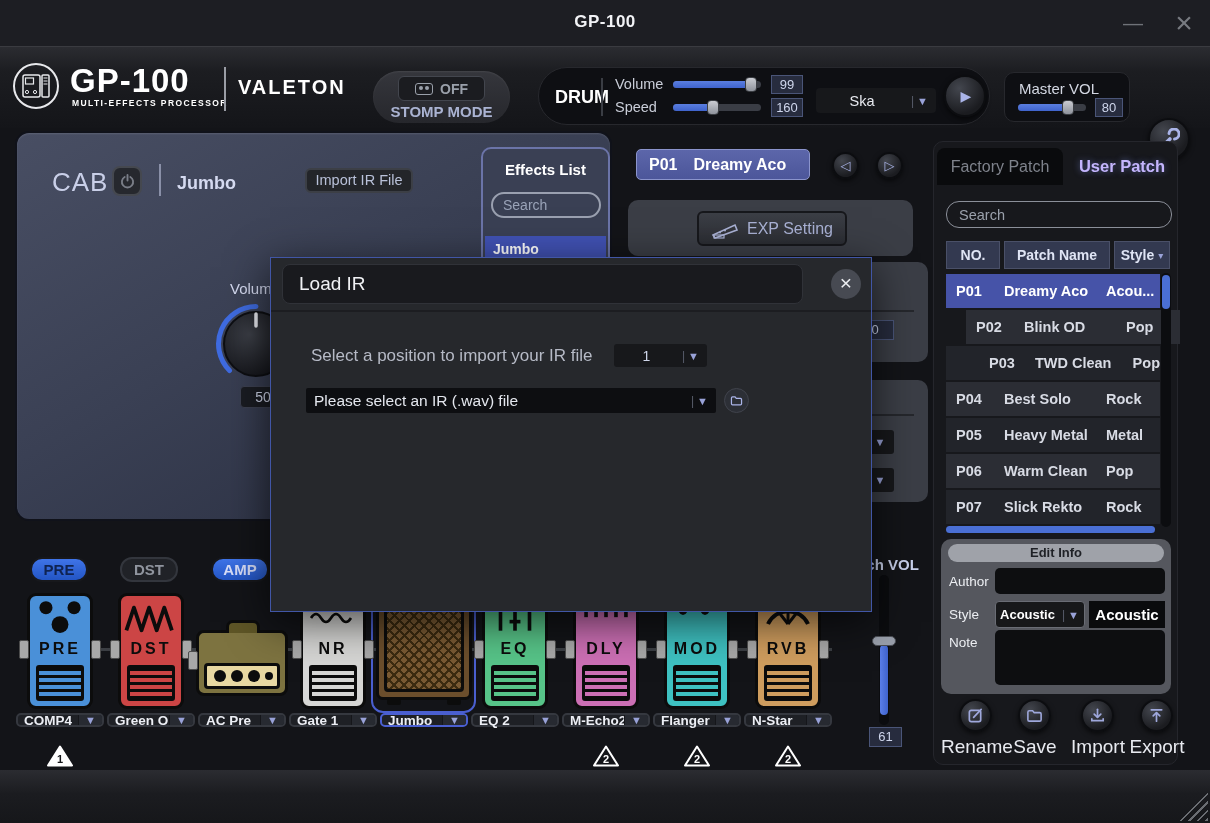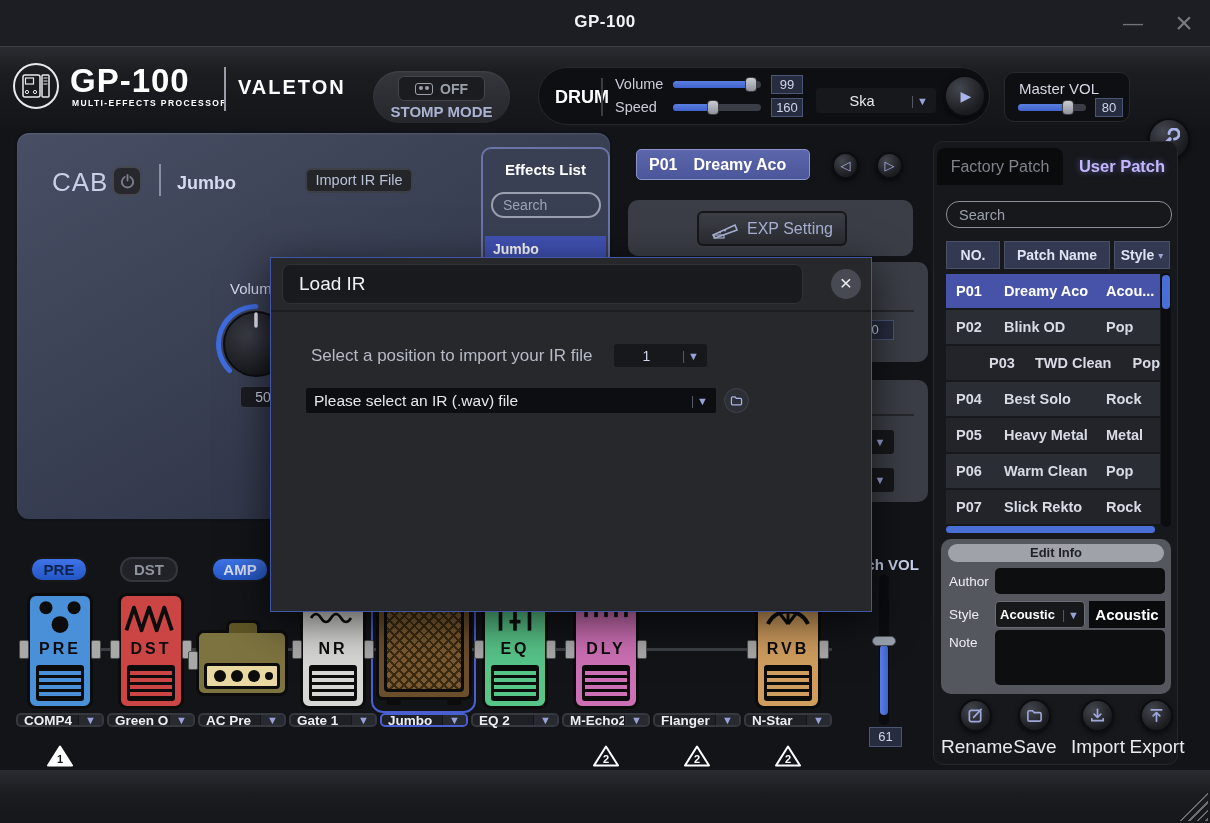--- a/index.html
+++ b/index.html
@@ -388,21 +388,21 @@
     <div class="th" style="left:180px; width:56px;">
       <span>Style</span>
       <span class="mini-caret">▾</span>
     </div>
 
     <div class="prow selected" style="top:132px;">
       <span class="c-no">P01</span>
         <span class="c-name">Dreamy Aco</span>
         <span class="c-style">Acou...</span>
     </div>
-    <div class="prow odd" style="top:168px;">
+    <div class="prow odd" style="top:168px;margin-left:20px;">
       <span class="c-no">P02</span>
         <span class="c-name">Blink OD</span>
         <span class="c-style">Pop</span>
     </div>
     <div class="prow even" style="top:204px;padding-left:33px;">
       <span class="c-no">P03</span>
         <span class="c-name">TWD Clean</span>
         <span class="c-style">Pop</span>
     </div>
     <div class="prow odd" style="top:240px;">
@@ -552,20 +552,29 @@
         <line x1="21" y1="0" x2="21" y2="22" stroke="#0c0c0c" stroke-width="4"></line>
         <line x1="32" y1="0" x2="32" y2="22" stroke="#0c0c0c" stroke-width="4"></line>
         <line x1="43" y1="0" x2="43" y2="22" stroke="#0c0c0c" stroke-width="4"></line>
         <line x1="54" y1="0" x2="54" y2="22" stroke="#0c0c0c" stroke-width="4"></line>
       </svg>
     </div>
     <div class="pedal-face">DLY</div>
     <div class="pedal-ribs"></div>
   </div>
 
+  <div class="pedal" style="left:664px; background:#3ec1c1;">
+    <div class="pedal-icon" style="align-items:flex-start;">
+      <svg width="54" height="30" viewBox="0 0 54 30">
+        <path d="M6,4 Q13,30 20,4 M28,4 Q35,30 42,4" fill="none" stroke="#0c0c0c" stroke-width="4" stroke-linecap="round"></path>
+      </svg>
+    </div>
+    <div class="pedal-face">MOD</div>
+    <div class="pedal-ribs"></div>
+  </div>
 
   <div class="pedal" style="left:755px; background:#cf9d5e;">
     <div class="pedal-icon" style="align-items:flex-start;">
       <svg width="56" height="34" viewBox="0 0 56 34">
         <path d="M8,28 A22,22 0 0 1 48,28" fill="none" stroke="#0c0c0c" stroke-width="4"></path>
         <line x1="28" y1="28" x2="14" y2="10" stroke="#0c0c0c" stroke-width="3"></line>
         <line x1="28" y1="28" x2="28" y2="5" stroke="#0c0c0c" stroke-width="3"></line>
         <line x1="28" y1="28" x2="42" y2="10" stroke="#0c0c0c" stroke-width="3"></line>
       </svg>
     </div>

